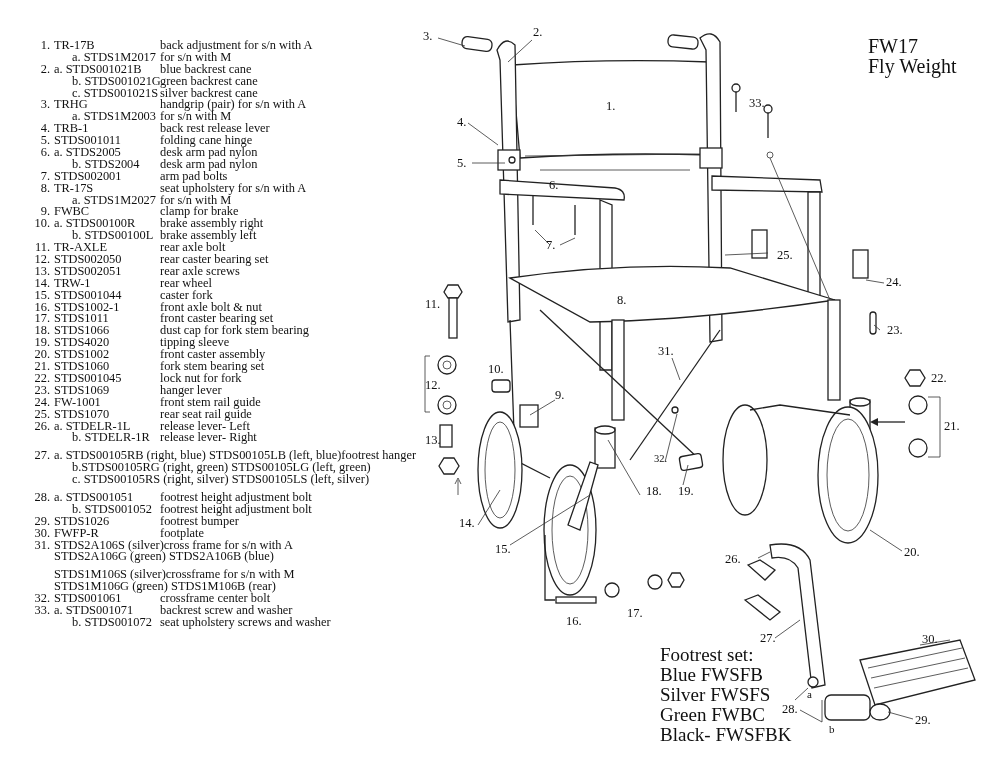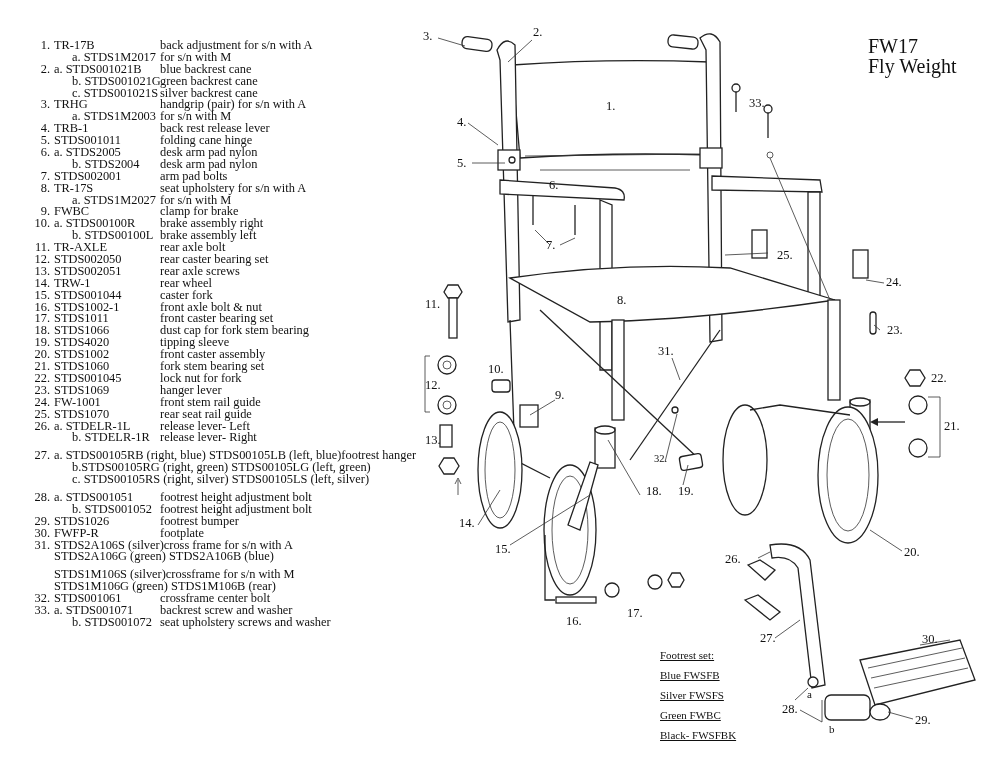--- a/index.html
+++ b/index.html
@@ -6,21 +6,21 @@
   body{width:1000px;height:773px;position:relative;overflow:hidden;font-family:"Liberation Serif","DejaVu Serif",serif;color:#111;}
   #parts{position:absolute;left:24px;top:40px;font-size:12.4px;line-height:11.9px;}
   .row{position:relative;height:11.9px;white-space:nowrap;}
   .row .num{position:absolute;left:0;width:26px;text-align:right;}
   .row .code{position:absolute;left:30px;}
   .row .desc{position:absolute;left:136px;}
   .row.wide .code{position:absolute;left:30px;}
   .row.sub .code{left:40px;margin-left:8px;}
   .gap{height:6px;}
   #title{position:absolute;left:868px;top:36px;font-size:20px;line-height:20px;}
-  #footrest{position:absolute;left:660px;top:645px;font-size:11px;line-height:20px;text-decoration:underline;}
+  #footrest{position:absolute;left:660px;top:645px;font-size:19px;line-height:20px;}
   svg#diagram{position:absolute;left:0;top:0;}
   .lbl{font-family:"Liberation Serif","DejaVu Serif",serif;font-size:12.5px;fill:#111;}
   .ln{stroke:#222;stroke-width:1.3;fill:none;}
   .thin{stroke:#333;stroke-width:0.8;fill:none;}
   .part{stroke:#222;stroke-width:1.3;fill:#fff;}
 </style>
 </head>
 <body>
 
 <div id="parts">

